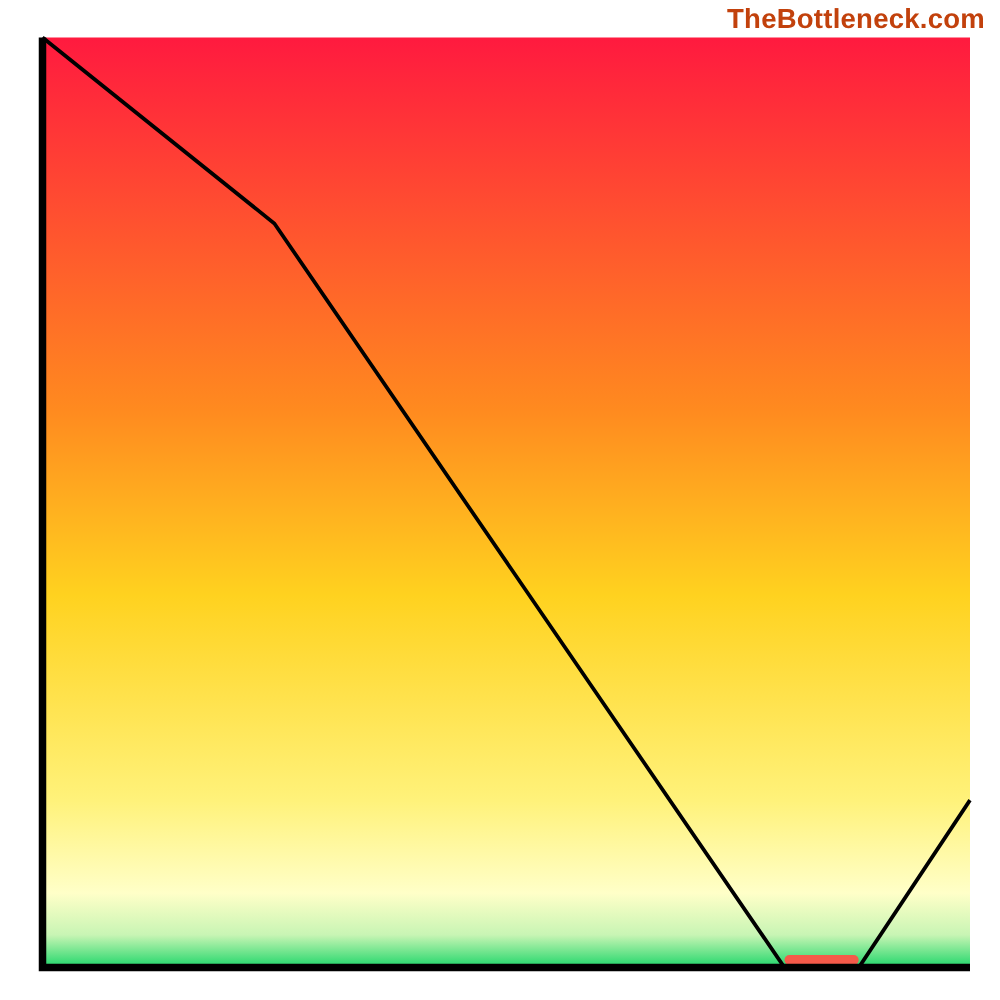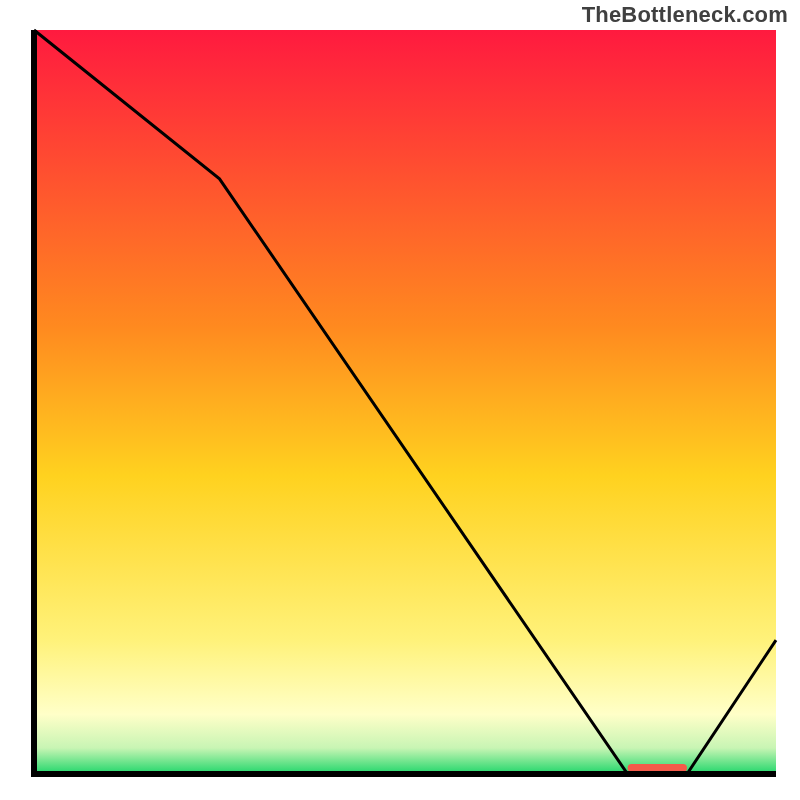--- a/index.html
+++ b/index.html
@@ -15,21 +15,21 @@
     position: relative;
     width: 800px;
     height: 800px;
   }
   .watermark {
     position: absolute;
     top: 2px;
     right: 12px;
     font-size: 22px;
     font-weight: bold;
-    color: #404040;
+    color: #c2410c;
     letter-spacing: 0.2px;
   }
   svg.chart {
     position: absolute;
     left: 0;
     top: 0;
   }
 </style>
 </head>
 <body>

